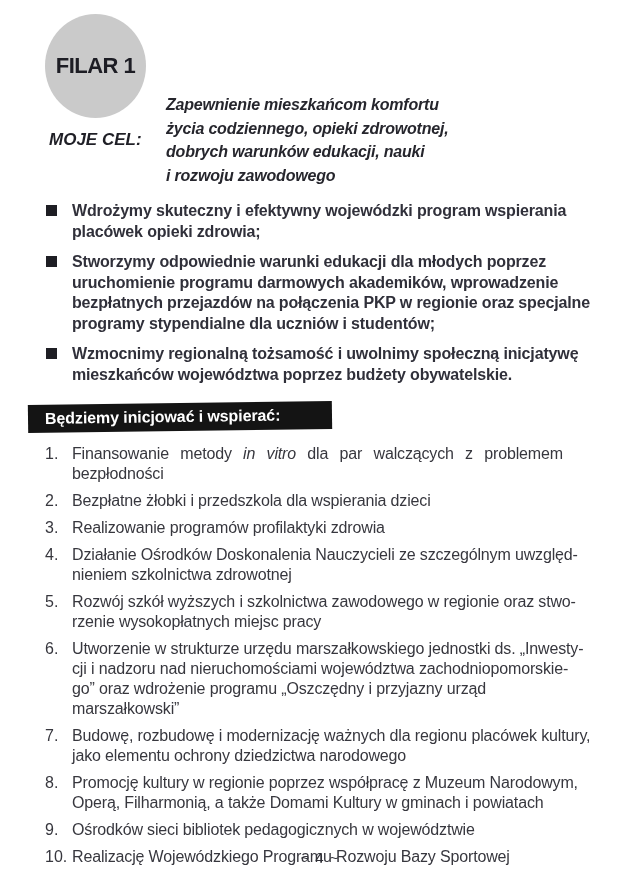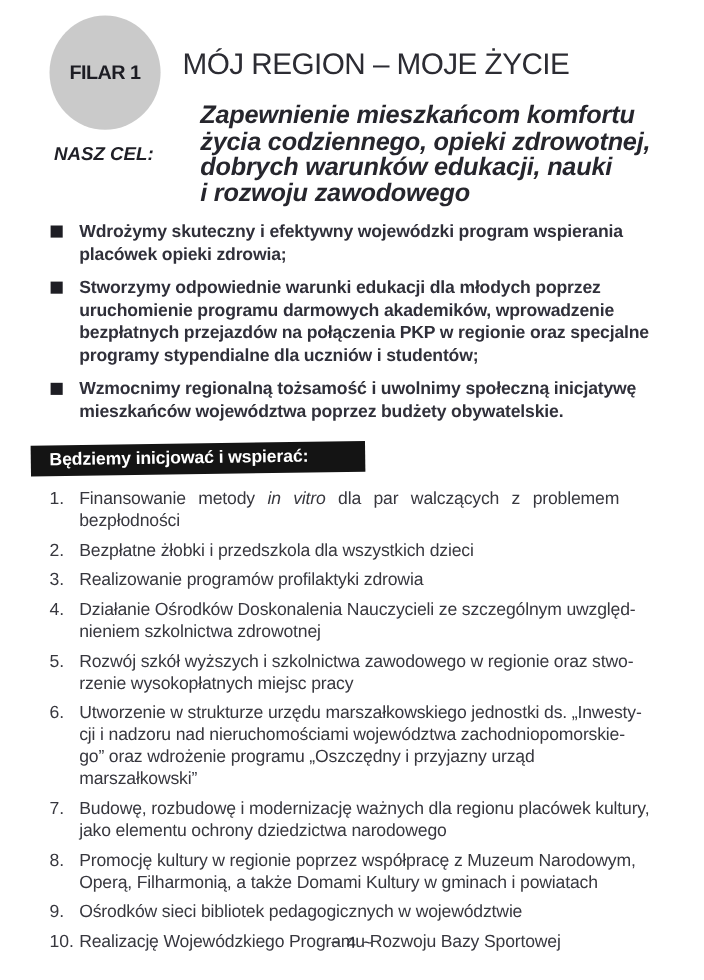--- a/index.html
+++ b/index.html
@@ -10,39 +10,39 @@
   }
   .page{position:absolute;inset:0;background:#fff;}
 
   
   .badge-circle{
     position:absolute;left:45px;top:14px;width:101px;height:104px;
     border-radius:50%;background:var(--badge-bg,#cacaca);
     display:flex;align-items:center;justify-content:center;
   }
   .badge-label{
-    font-size:18px;font-weight:700;letter-spacing:-0.5px;color:#1d1d24;
+    font-size:22px;font-weight:700;letter-spacing:-0.5px;color:#1d1d24;
     white-space:nowrap;
   }
 
   
   .title{
     position:absolute;left:166px;top:43px;
     font-size:27px;font-weight:400;letter-spacing:-0.5px;color:#2c2c33;
     white-space:nowrap;
   }
   .goal-label{
     position:absolute;left:49px;top:130px;
     font-size:17px;font-weight:700;font-style:italic;color:#1f1f26;
     white-space:nowrap;
   }
   .goal-text{
     position:absolute;left:166px;top:93px;
-    font-size:23px;font-weight:700;font-style:italic;line-height:23.5px;
-    letter-spacing:-0.2px;color:#26262d;white-space:pre-line;margin-left:16px;
+    font-size:16px;font-weight:700;font-style:italic;line-height:23.5px;
+    letter-spacing:-0.2px;color:#26262d;white-space:pre-line;
   }
 
   
   .highlights{
     position:absolute;left:46px;top:201px;width:552px;
     display:flex;flex-direction:column;gap:10px;
   }
   .hl-item{display:flex;}
   .hl-marker{
     width:11px;height:11px;background:#1e1e24;flex:none;
@@ -89,23 +89,22 @@
 </style>
 </head>
 <body>
 
 <div class="page">
 
   <div class="badge-circle">
     <span class="badge-label">FILAR 1</span>
   </div>
 
-  <div class="title">MÓJ REGION – MOJE ŻYCIE</div>
 
-  <div class="goal-label">NASZ CEL:</div>
+  <div class="goal-label">MOJE CEL:</div>
 
   <div class="goal-text">Zapewnienie mieszkańcom komfortu
 życia codziennego, opieki zdrowotnej,
 dobrych warunków edukacji, nauki
 i rozwoju zawodowego</div>
 
   <div class="highlights">
       <div class="hl-item">
         <span class="hl-marker"></span>
         <span class="hl-text">Wdrożymy skuteczny i efektywny wojewódzki program wspierania
@@ -130,21 +129,21 @@
   </div>
 
   <div class="numbered">
       <div class="num-item">
         <span class="num">1.</span>
         <span class="num-text"><span>Finansowanie metody </span><span class="it">in vitro</span><span> dla par walczących z problemem
 bezpłodności</span></span>
       </div>
       <div class="num-item">
         <span class="num">2.</span>
-        <span class="num-text"><span>Bezpłatne żłobki i przedszkola dla wszystkich dzieci</span></span>
+        <span class="num-text"><span>Bezpłatne żłobki i przedszkola dla wspierania dzieci</span></span>
       </div>
       <div class="num-item">
         <span class="num">3.</span>
         <span class="num-text"><span>Realizowanie programów profilaktyki zdrowia</span></span>
       </div>
       <div class="num-item">
         <span class="num">4.</span>
         <span class="num-text"><span>Działanie Ośrodków Doskonalenia Nauczycieli ze szczególnym uwzględ-
 nieniem szkolnictwa zdrowotnej</span></span>
       </div>

